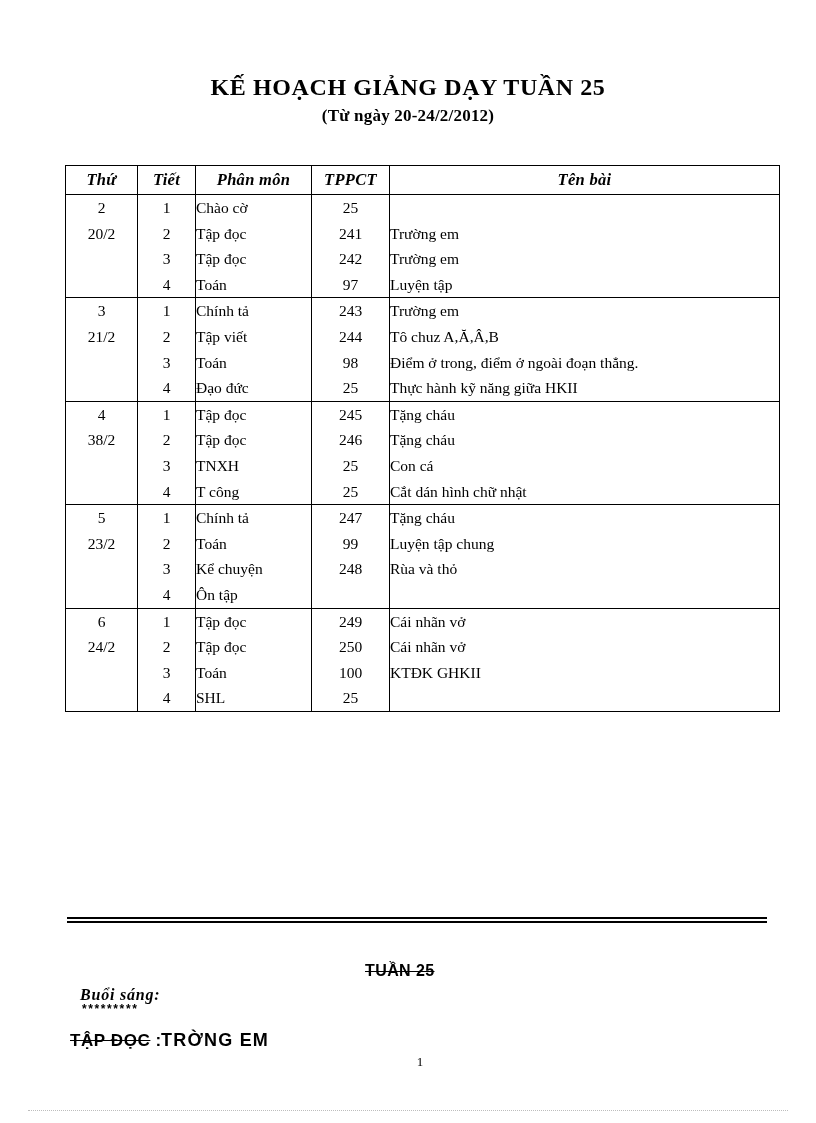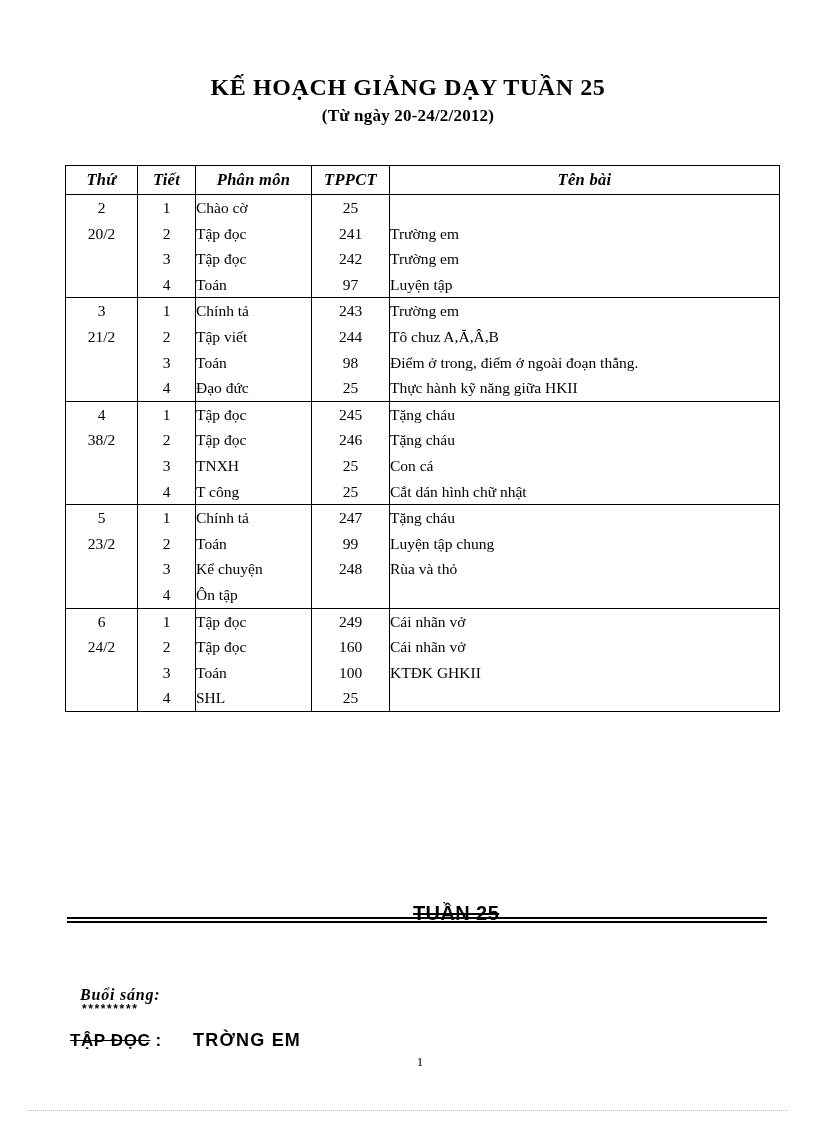--- a/index.html
+++ b/index.html
@@ -134,27 +134,26 @@
     width: 700px;
     height: 6px;
     border-top: 2.6px solid #000;
     border-bottom: 2.6px solid #000;
     box-sizing: border-box;
   }
 
   .week-label {
     position: absolute;
     left: 365px;
-    top: 902px;
+    top: 962px;
     font-family: "Liberation Sans", "DejaVu Sans", sans-serif;
-    font-size: 20px;
+    font-size: 16px;
     font-weight: bold;
     letter-spacing: 0.4px;
     text-decoration: line-through;
-    margin-left: 48px;
   }
 
   .date-line {
     position: absolute;
     left: 474px;
     top: 964px;
     font-family: "Liberation Serif", "DejaVu Serif", serif;
     font-size: 15px;
     font-weight: bold;
     font-style: italic;
@@ -205,21 +204,20 @@
   }
   .subject-colon {
     font-size: 17px;
     font-weight: bold;
     margin-left: 5px;
   }
   .lesson-title {
     font-size: 18px;
     font-weight: bold;
     letter-spacing: 1.2px;
-    margin-left: 32px;
   }
 
   .page-number {
     position: absolute;
     left: 0;
     top: 1054px;
     width: 840px;
     text-align: center;
     font-family: "Liberation Serif", "DejaVu Serif", serif;
     font-size: 13px;
@@ -390,21 +388,21 @@
               <span class="thu-date">24/2</span>
             </td>
             <td class="cell-tiet">1</td>
             <td class="cell-phan">Tập đọc</td>
             <td class="cell-tppct">249</td>
             <td class="cell-ten">Cái nhãn vở</td>
           </tr>
           <tr>
             <td class="cell-tiet">2</td>
             <td class="cell-phan">Tập đọc</td>
-            <td class="cell-tppct">160</td>
+            <td class="cell-tppct">250</td>
             <td class="cell-ten">Cái nhãn vở</td>
           </tr>
           <tr>
             <td class="cell-tiet">3</td>
             <td class="cell-phan">Toán</td>
             <td class="cell-tppct">100</td>
             <td class="cell-ten">KTĐK GHKII</td>
           </tr>
           <tr>
             <td class="cell-tiet">4</td>

